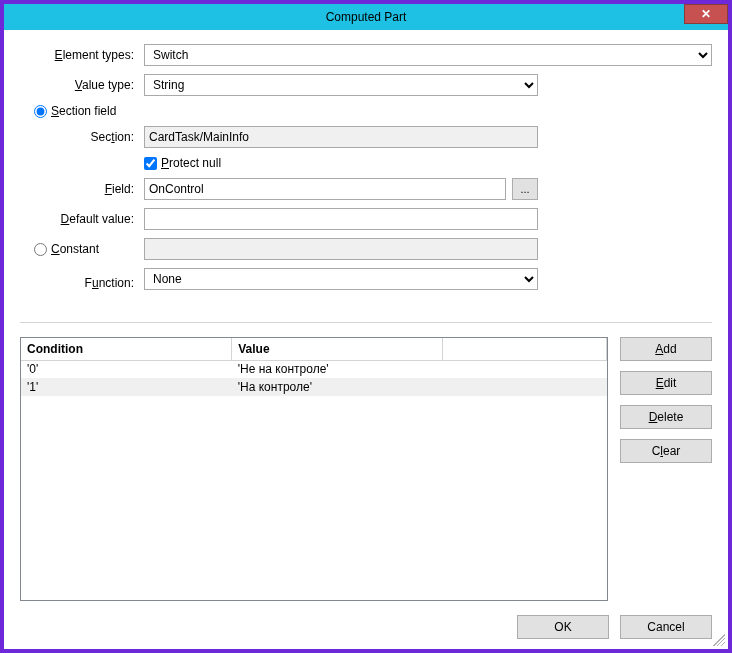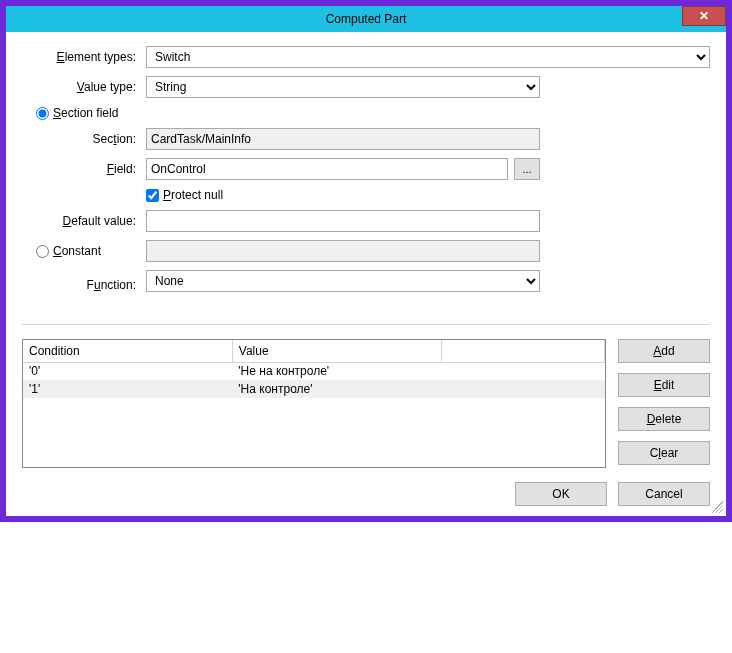--- a/index.html
+++ b/index.html
@@ -5,22 +5,22 @@
   * { box-sizing: border-box; }
   body {
     margin: 0;
     font-family: "Segoe UI", Tahoma, sans-serif;
     font-size: 12px;
     background: #fff;
     color: #000;
   }
   .window {
     width: 732px;
-    height: 522px;
-    border: 6px solid #6d28d9;
+    height: 653px;
+    border: 4px solid #6d28d9;
     display: flex;
     flex-direction: column;
     position: relative;
   }
   .titlebar {
     height: 26px;
     background: #1ec1e4;
     display: flex;
     align-items: center;
     position: relative;
@@ -126,21 +126,21 @@
     background: #fff;
     overflow: auto;
   }
   table.grid {
     width: 100%;
     border-collapse: collapse;
     font-size: 12px;
   }
   table.grid th {
     text-align: left;
-    font-weight: normal;
+    font-weight: bold;
     background: #fff;
     border-right: 1px solid #d4d4d4;
     border-bottom: 1px solid #d4d4d4;
     padding: 2px 6px;
     height: 22px;
   }
   table.grid td {
     padding: 1px 6px;
     height: 18px;
   }
@@ -225,36 +225,36 @@
       <div class="row grp-indent">
         <div class="label-col">
           <span class="lbl">Sec<span class="underline">t</span>ion:</span>
         </div>
         <div class="field-col narrow">
           <input class="text-disabled" readonly="" value="CardTask/MainInfo" style="">
         </div>
       </div>
 
       <div class="row grp-indent">
+        <div class="label-col"></div>
+        <div class="field-col" style="gap:4px;">
+          <input type="checkbox" class="check" checked="" style="">
+          <span class="lbl"><span class="underline">P</span><span>rotect null</span></span>
+        </div>
+      </div>
+
+      <div class="row grp-indent">
         <div class="label-col">
           <span class="lbl"><span class="underline">F</span><span>ield:</span></span>
         </div>
         <div class="field-col narrow">
           <input class="text" value="OnControl" style="">
           <div class="browse-btn">
             <span>...</span>
           </div>
-        </div>
-      </div>
-
-      <div class="row grp-indent">
-        <div class="label-col"></div>
-        <div class="field-col" style="gap:4px;">
-          <input type="checkbox" class="check" checked="" style="">
-          <span class="lbl"><span class="underline">P</span><span>rotect null</span></span>
         </div>
       </div>
 
       <div class="row grp-indent">
         <div class="label-col">
           <span class="lbl"><span class="underline">D</span><span>efault value:</span></span>
         </div>
         <div class="field-col narrow">
           <input class="text" value="" style="">
         </div>

